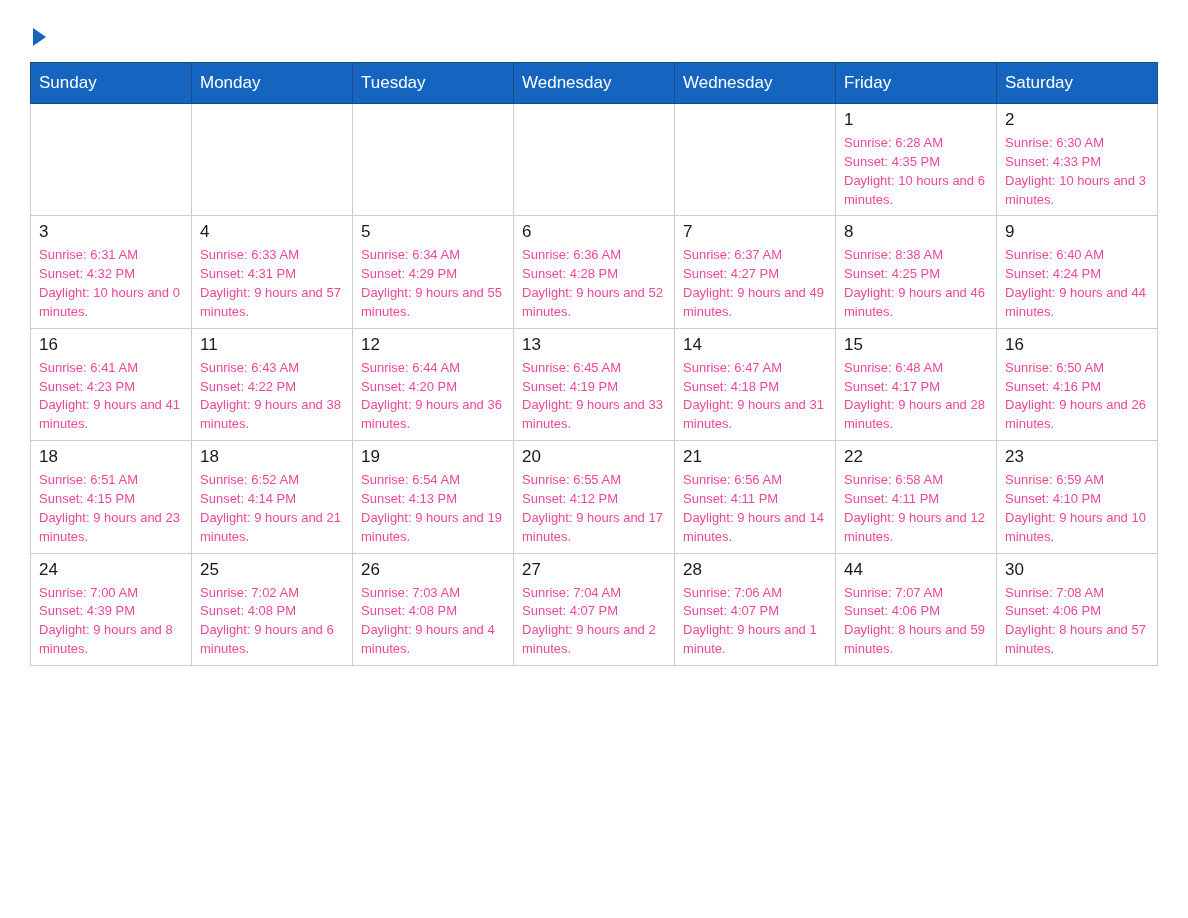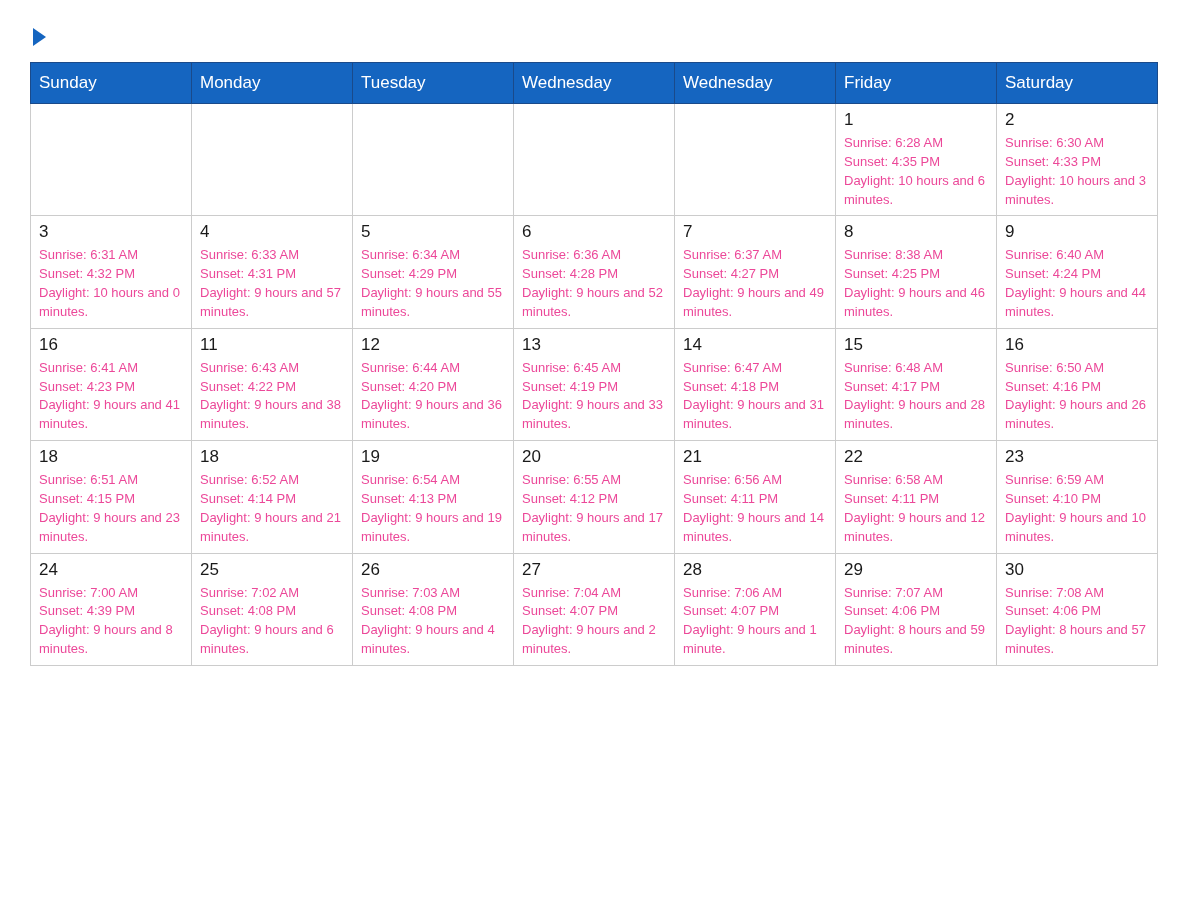--- a/index.html
+++ b/index.html
@@ -303,21 +303,21 @@
 Sunset: 4:07 PM
 Daylight: 9 hours and 2 minutes.</div>
         </td>
         <td>
           <span class="day-number">28</span>
           <div class="day-info">Sunrise: 7:06 AM
 Sunset: 4:07 PM
 Daylight: 9 hours and 1 minute.</div>
         </td>
         <td>
-          <span class="day-number">29</span>
+          <span class="day-number">44</span>
           <div class="day-info">Sunrise: 7:07 AM
 Sunset: 4:06 PM
 Daylight: 8 hours and 59 minutes.</div>
         </td>
         <td>
           <span class="day-number">30</span>
           <div class="day-info">Sunrise: 7:08 AM
 Sunset: 4:06 PM
 Daylight: 8 hours and 57 minutes.</div>
         </td>

